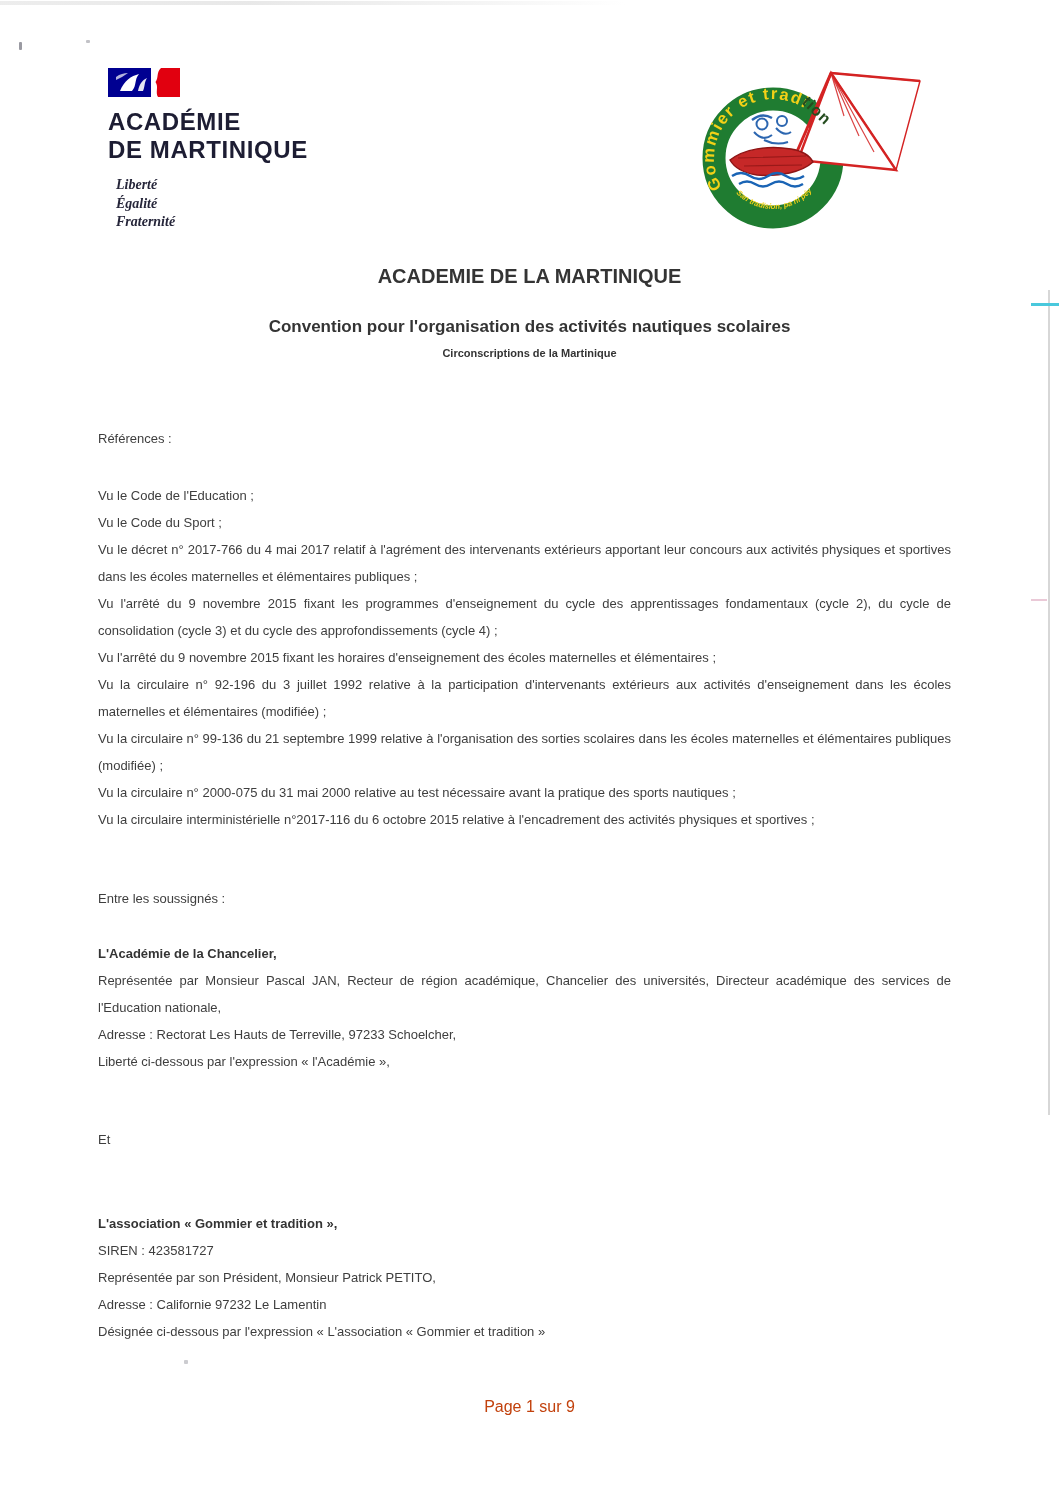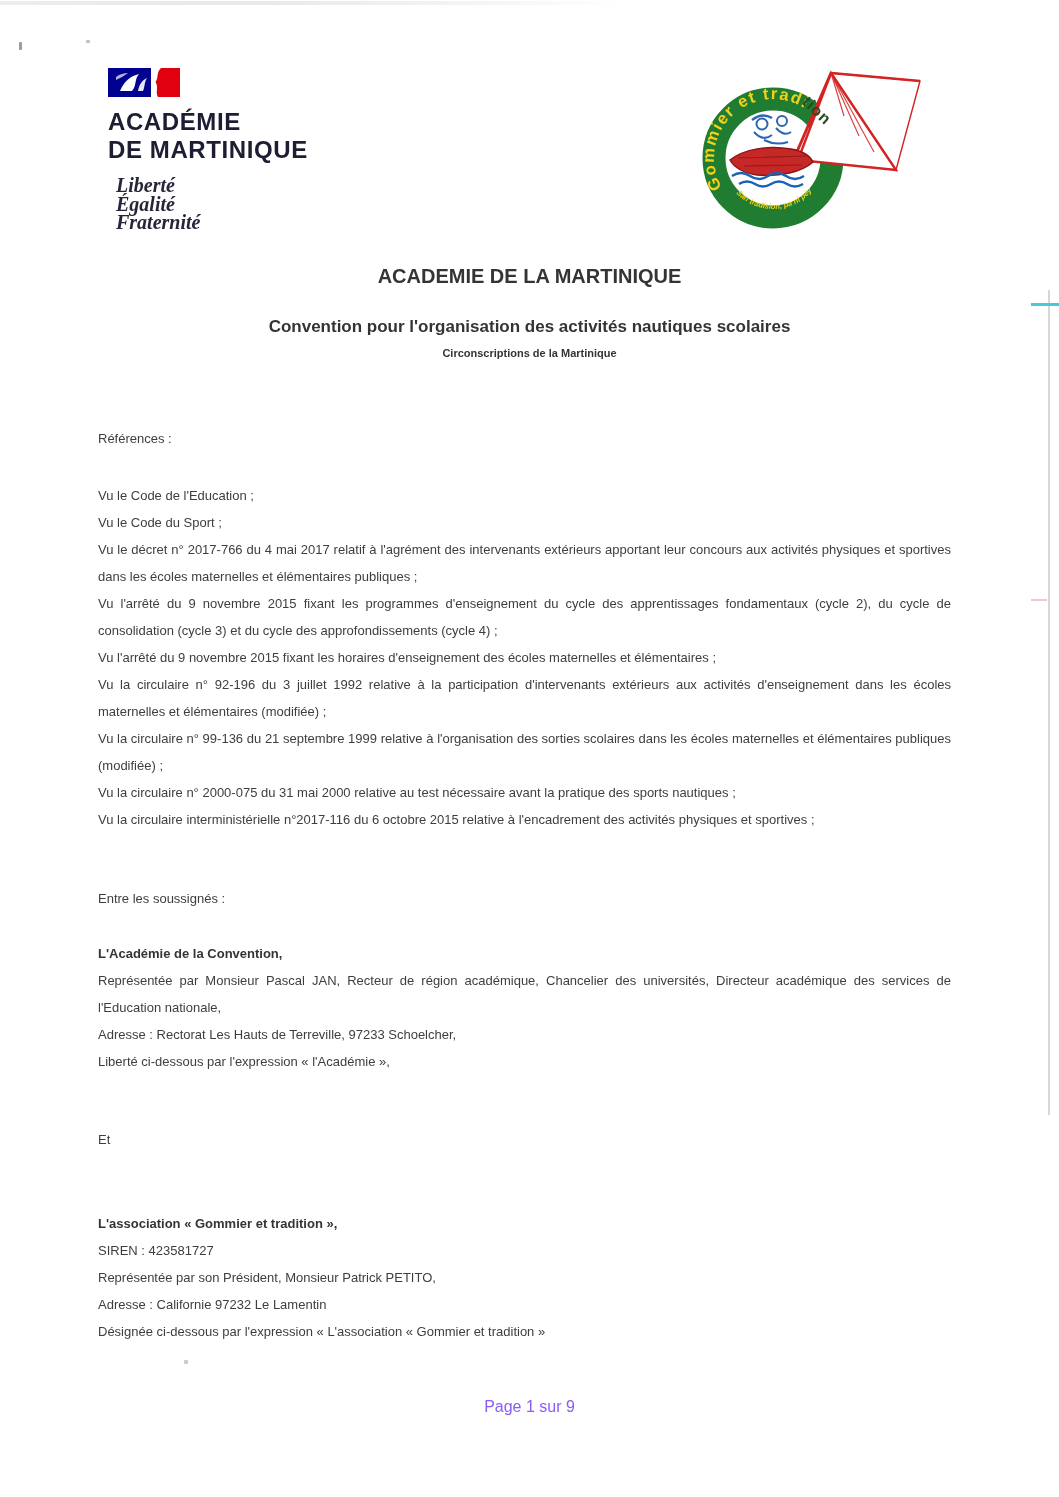--- a/index.html
+++ b/index.html
@@ -10,33 +10,33 @@
   .abs { position:absolute; }
   .body-text { font-size:13px; line-height:27px; }
   .content { left:98px; width:853px; }
   .just p { text-align:justify; margin:0; }
   .centered { left:0; width:1059px; text-align:center; }
   .b { font-weight:bold; color:#343434; }
 
   
   .gov-wordmark { font-weight:bold; color:#1d1d33; font-size:24px; line-height:28px; letter-spacing:0.6px; }
   .gov-motto { font-family:"Liberation Serif", serif; font-style:italic; font-weight:bold;
-               font-size:20px; line-height:18.5px; color:#26263a; }
+               font-size:14px; line-height:18.5px; color:#26263a; }
 
   
   .artifact { position:absolute; pointer-events:none; }
   .top-smear { left:0; top:1px; width:625px; height:4px;
     background:linear-gradient(90deg,#e3e3e3 0%,#dcdcdc 40%,#eeeeee 75%,transparent 100%); opacity:.65; }
   .right-line { left:1048px; top:290px; width:2px; height:825px; background:#cdcdcd; opacity:.8; }
   .cyan-tick { left:1031px; top:303px; width:28px; height:3px; background:#49c8dc; }
   .pink-tick { left:1031px; top:599px; width:16px; height:2px; background:#e6bfd0; opacity:.85; }
   .speck { background:#9a9aa2; border-radius:1px; }
 
   .desig-right { text-align:right; }
-  .footer { font-size:16px; color:#8b5cf6; }
+  .footer { font-size:16px; color:#c2410c; }
 </style>
 </head>
 <body>
 
 <div class="page">
 
   <div class="artifact top-smear"></div>
   <div class="artifact right-line"></div>
   <div class="artifact cyan-tick"></div>
   <div class="artifact pink-tick"></div>
@@ -121,21 +121,21 @@
     <p>Vu l'arrêté du 9 novembre 2015 fixant les horaires d'enseignement des écoles maternelles et élémentaires ;</p>
     <p>Vu la circulaire n° 92-196 du 3 juillet 1992 relative à la participation d'intervenants extérieurs aux activités d'enseignement dans les écoles maternelles et élémentaires (modifiée) ;</p>
     <p>Vu la circulaire n° 99-136 du 21 septembre 1999 relative à l'organisation des sorties scolaires dans les écoles maternelles et élémentaires publiques (modifiée) ;</p>
     <p>Vu la circulaire n° 2000-075 du 31 mai 2000 relative au test nécessaire avant la pratique des sports nautiques ;</p>
     <p>Vu la circulaire interministérielle n°2017-116 du 6 octobre 2015 relative à l'encadrement des activités physiques et sportives ;</p>
   </div>
 
   <div class="abs content body-text" style="top:885px;">Entre les soussignés :</div>
 
   <div class="abs content body-text just" style="top:940px;">
-    <p class="b">L'Académie de la Convention,</p>
+    <p class="b">L'Académie de la Chancelier,</p>
     <p>Représentée par Monsieur Pascal JAN, Recteur de région académique, Chancelier des universités, Directeur académique des services de l'Education nationale,</p>
     <p>Adresse : Rectorat Les Hauts de Terreville, 97233 Schoelcher,</p>
     <p class="desig-right">Liberté ci-dessous par l'expression « l'Académie »,</p>
   </div>
 
   <div class="abs content body-text" style="top:1126px;">Et</div>
 
   <div class="abs content body-text just" style="top:1210px;">
     <p class="b">L'association « Gommier et tradition »,</p>
     <p>SIREN : 423581727</p>

